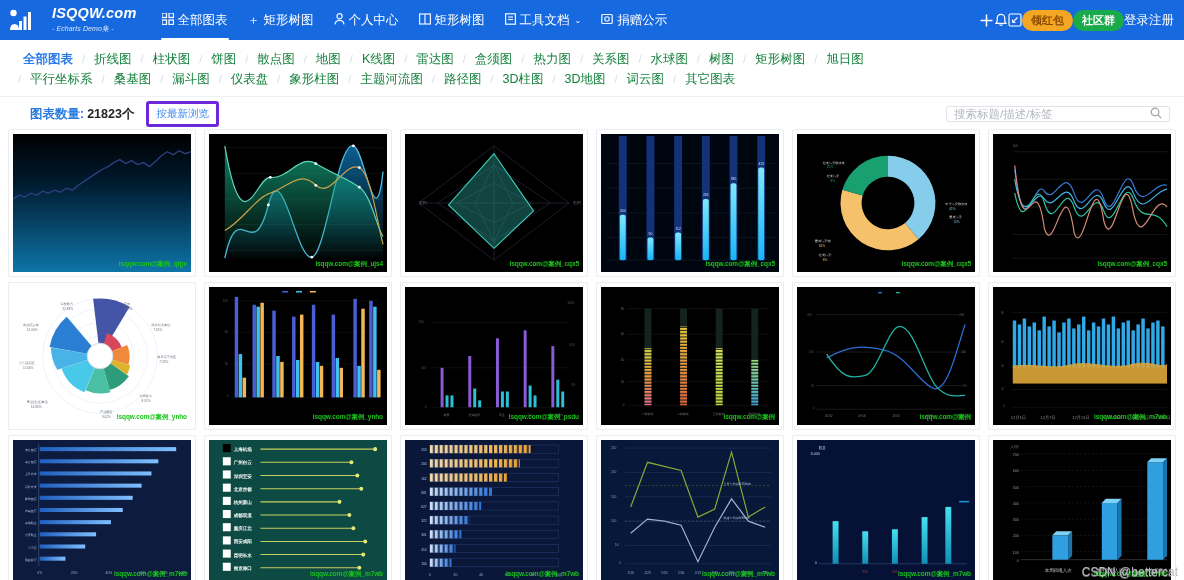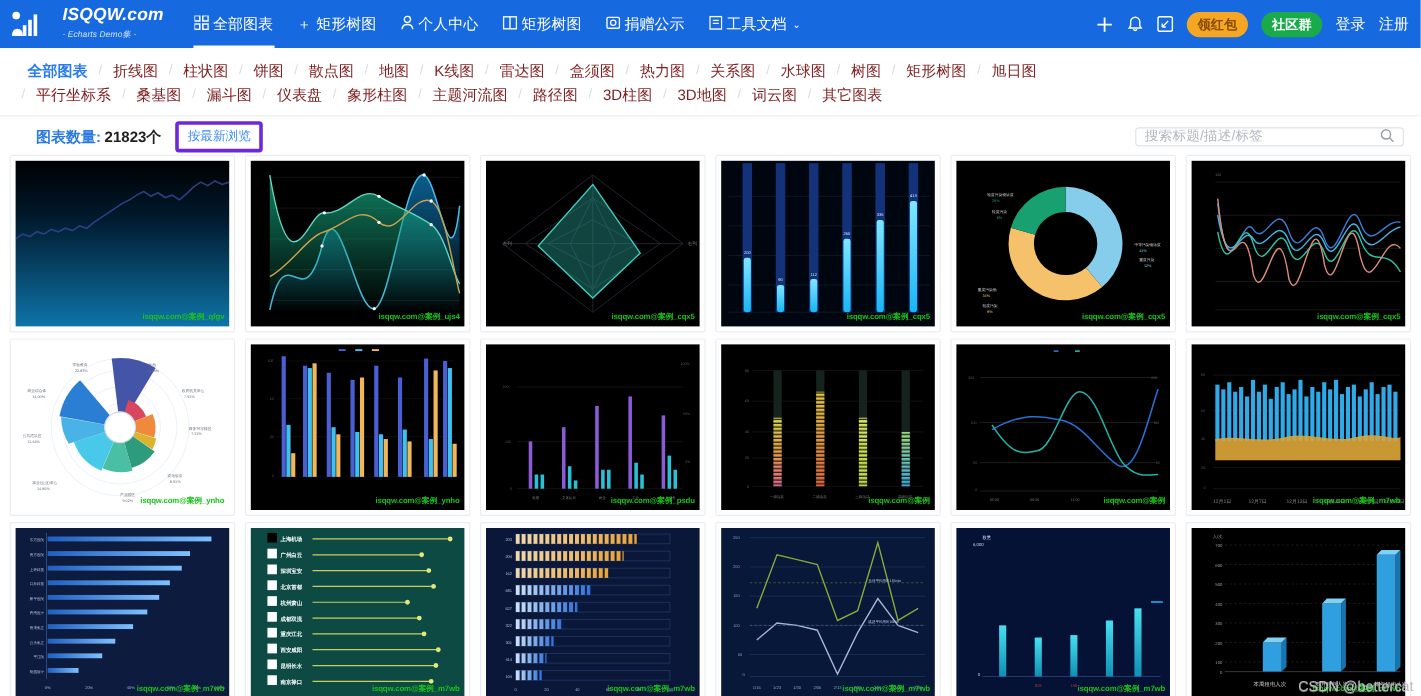--- a/index.html
+++ b/index.html
@@ -52,21 +52,21 @@
     cursor: pointer; position: relative;
   }
   .nav-item.active::after {
     content: ""; position: absolute;
     left: 8px; right: 8px; bottom: 0; height: 2.5px;
     background: #fff; border-radius: 2px;
   }
   .nav-icon { font-size: 12px; line-height: 1; opacity: .95; }
   .caret { font-size: 8px; margin-left: 1px; }
   .header-right {
-    display: flex; align-items: center; gap: 11px;
+    display: flex; align-items: center; 
     padding-left: 8px;
   }
   .hicon {
     font-size: 15px; line-height: 1; cursor: pointer; color: #fff;
     display: flex; align-items: center; justify-content: center;
   }
   .hicon svg { display: block; }
   .pill {
     display: flex; align-items: center; justify-content: center;
     height: 21px; padding: 0 9px; border-radius: 11px;
@@ -83,21 +83,21 @@
   .cats {
     padding: 9px 14px 7px 14px;
     border-bottom: 1px solid #eef1f5;
     background: #fff;
   }
   .cat-row {
     display: flex; flex-wrap: wrap; align-items: center;
     line-height: 20px;
   }
   .cat {
-    font-size: 12.5px; color: #7f1d1d; cursor: pointer;
+    font-size: 12.5px; color: #15803d; cursor: pointer;
     padding: 0 9px; white-space: nowrap;
   }
   .cat.active { color: #2a7ced; font-weight: bold; }
   .sep { color: #d8dde3; font-size: 11px; }
   .cat-row.second { padding-left: 4px; }
 
   
   .filterbar {
     height: 30px;
     display: flex; align-items: center;
@@ -213,37 +213,37 @@
       <span class="nav-icon">
         <svg width="12" height="12" viewBox="0 0 12 12">
             <rect x="0.6" y="1" width="10.8" height="10" fill="none" stroke="#fff" stroke-width="1.2"></rect>
             <line x1="6" y1="1" x2="6" y2="11" stroke="#fff" stroke-width="1.2"></line>
           </svg>
       </span>
       <span>矩形树图</span>
     </div>
     <div class="nav-item">
       <span class="nav-icon">
-        <svg width="12" height="12" viewBox="0 0 12 12">
-            <rect x="0.8" y="1.5" width="10.4" height="9" rx="1" fill="none" stroke="#fff" stroke-width="1.2"></rect>
-            <circle cx="6" cy="6" r="2.2" fill="none" stroke="#fff" stroke-width="1.1"></circle>
-          </svg>
-      </span>
-      <span>捐赠公示</span>
-    </div>
-    <div class="nav-item">
-      <span class="nav-icon">
         <svg width="11" height="12" viewBox="0 0 11 12">
             <rect x="0.6" y="0.8" width="9.8" height="10.4" fill="none" stroke="#fff" stroke-width="1.2"></rect>
             <line x1="3" y1="4" x2="8" y2="4" stroke="#fff" stroke-width="1.1"></line>
             <line x1="3" y1="6.5" x2="8" y2="6.5" stroke="#fff" stroke-width="1.1"></line>
           </svg>
       </span>
       <span>工具文档</span>
       <span class="caret">⌄</span>
+    </div>
+    <div class="nav-item">
+      <span class="nav-icon">
+        <svg width="12" height="12" viewBox="0 0 12 12">
+            <rect x="0.8" y="1.5" width="10.4" height="9" rx="1" fill="none" stroke="#fff" stroke-width="1.2"></rect>
+            <circle cx="6" cy="6" r="2.2" fill="none" stroke="#fff" stroke-width="1.1"></circle>
+          </svg>
+      </span>
+      <span>捐赠公示</span>
     </div>
   </div>
 
   <div class="header-right">
     <span class="hicon">
       <svg width="15" height="15" viewBox="0 0 15 15">
           <line x1="7.5" y1="1.5" x2="7.5" y2="13.5" stroke="#fff" stroke-width="1.5"></line>
           <line x1="1.5" y1="7.5" x2="13.5" y2="7.5" stroke="#fff" stroke-width="1.5"></line>
         </svg>
     </span>

